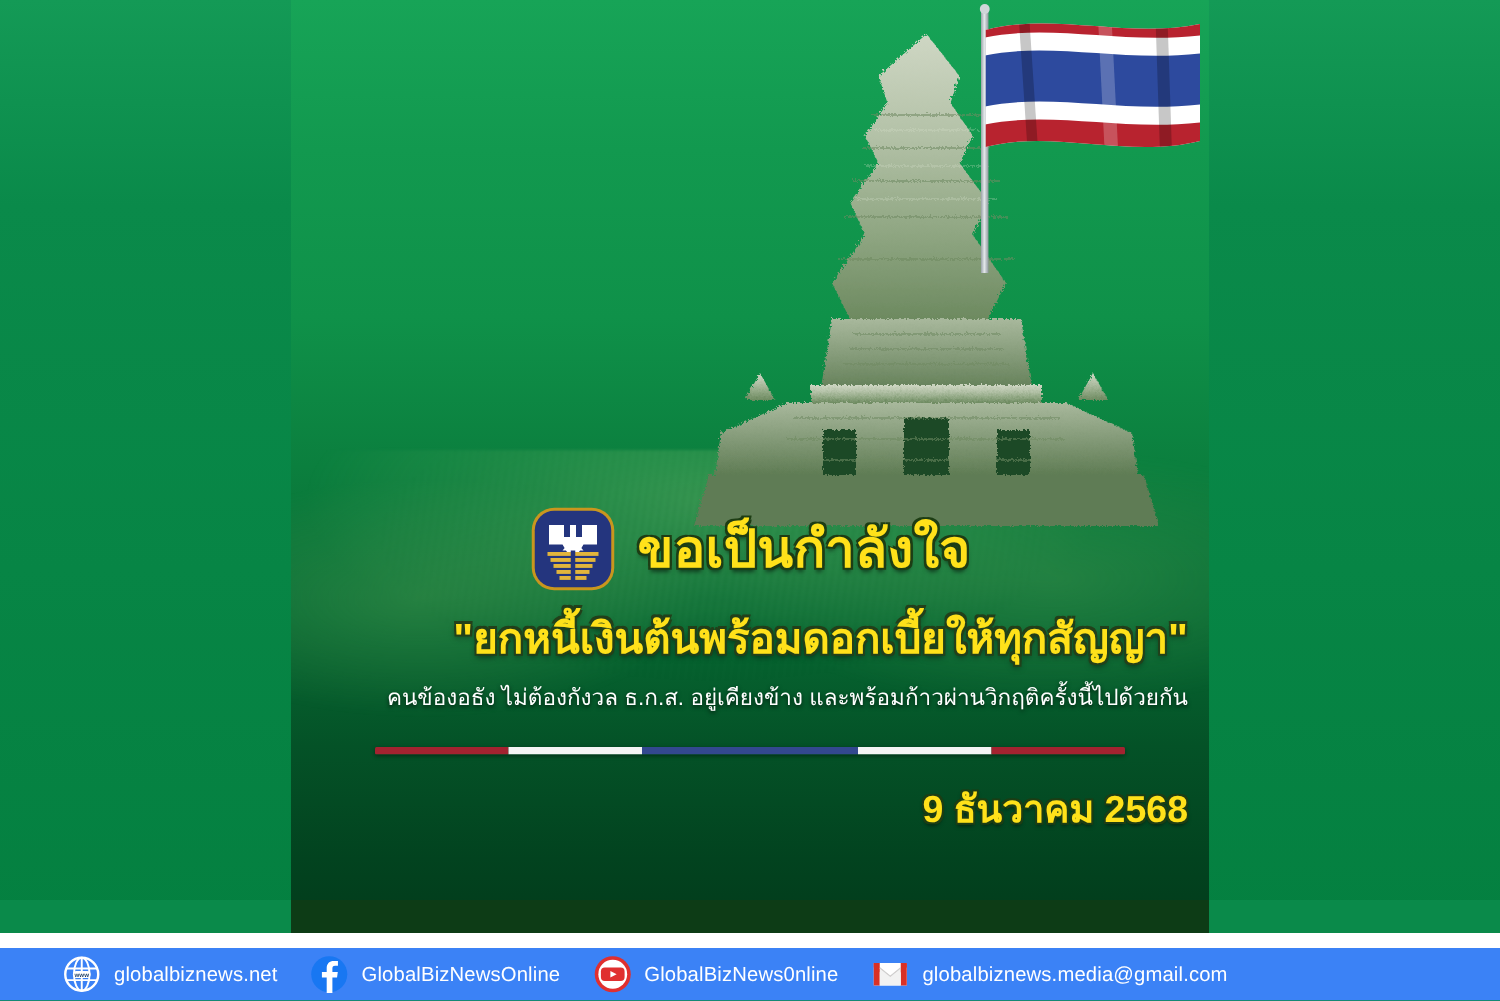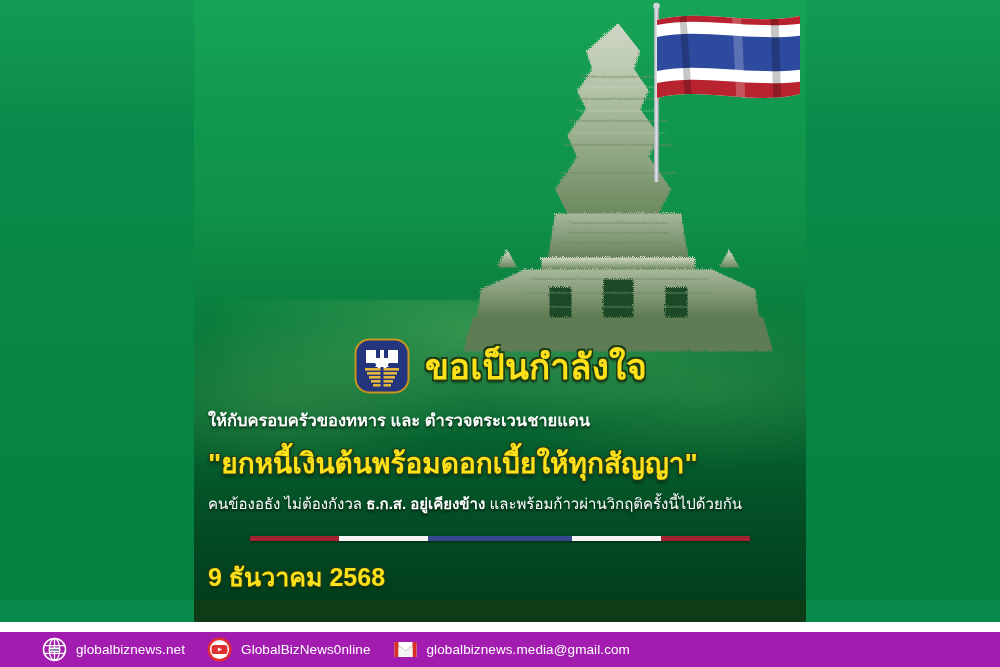--- a/index.html
+++ b/index.html
@@ -59,21 +59,21 @@
   
   .temple { position: absolute; left: 268px; top: 16px; width: 310px; height: 360px; }
 
   
   .flag-wrap { position: absolute; left: 438px; top: 2px; width: 172px; height: 180px; }
 
   
   .content {
     position: absolute; left: 0; top: 336px;
     width: 612px;
-    text-align: left;
+    text-align: right;
     padding: 0 14px;
   }
 
   .headline-row {
     display: flex; align-items: center; justify-content: center;
     gap: 14px; height: 60px;
   }
   .logo { width: 58px; height: 58px; flex: 0 0 58px; }
 
   .headline {
@@ -109,21 +109,21 @@
        0 2.5px 4px rgba(0,0,0,.6);
   }
 
   .tagline {
     margin-top: 13px;
     color: #ffffff;
     font-size: 15px;
     line-height: 1.4;
     text-shadow: 0 1.5px 3px rgba(0,0,0,.7);
   }
-  .tagline .em { font-weight: bold; margin-top: 36px; }
+  .tagline .em { font-weight: normal; margin-top: 36px; }
 
   
   .divider {
     margin: 22px auto 0;
     width: 500px; height: 5px;
     display: flex; border-radius: 1px; overflow: hidden;
     box-shadow: 0 1px 3px rgba(0,0,0,.45);
   }
   .divider span { display: block; height: 100%; }
   .dv-red   { flex: 1.55; background: #a32330; }
@@ -153,21 +153,21 @@
   }
   .gap-white {
     position: absolute; left: 0; top: 622px;
     width: 1000px; height: 10px; background: #ffffff;
   }
 
   
   .footer {
     position: absolute; left: 0; top: 632px;
     width: 1000px; height: 35px;
-    background: #a21caf;
+    background: #3b82f6;
     display: flex; align-items: center;
     padding-left: 42px;
     gap: 0;
   }
   .f-item { display: flex; align-items: center; gap: 9px; margin-right: 22px; }
   .f-item .f-label {
     color: #ffffff; font-size: 13.5px; letter-spacing: .1px; white-space: nowrap;
   }
   .f-ico { width: 25px; height: 25px; flex: 0 0 25px; display: block; }
 </style>
@@ -281,21 +281,20 @@
               <rect x="18" y="43" width="22" height="2.6"></rect>
               <rect x="20" y="47" width="18" height="2.6"></rect>
             </g>
             <rect x="27.5" y="30" width="3" height="20" fill="#24357e"></rect>
           </svg>
         </span>
         <span class="headline">ขอเป็นกำลังใจ</span>
       </div>
 
       <div class="sub">
-        <div class="sub-line">ให้กับครอบครัวของทหาร และ ตำรวจตระเวนชายแดน</div>
       </div>
 
       <div class="quote">"ยกหนี้เงินต้นพร้อมดอกเบี้ยให้ทุกสัญญา"</div>
 
       <div class="tagline"><span>คนข้องอธัง ไม่ต้องกังวล </span><span class="em">ธ.ก.ส. อยู่เคียงข้าง</span><span> และพร้อมก้าวผ่านวิกฤติครั้งนี้ไปด้วยกัน</span></div>
 
       <div class="divider">
         <span class="dv-red"></span>
         <span class="dv-white"></span>
         <span class="dv-blue"></span>
@@ -320,20 +319,29 @@
           <circle cx="12.5" cy="12.5" r="11" fill="none" stroke="#fff" stroke-width="1.6"></circle>
           <ellipse cx="12.5" cy="12.5" rx="5.2" ry="11" fill="none" stroke="#fff" stroke-width="1.3"></ellipse>
           <path d="M2 8.6 H23 M2 16.4 H23 M12.5 1.5 V23.5" stroke="#fff" stroke-width="1.3" fill="none"></path>
           <rect x="6.6" y="10.4" width="11.8" height="4.6" rx="2.3" fill="#fff"></rect>
           <text x="12.5" y="14.1" font-size="4.1" fill="#1d3d63" text-anchor="middle" font-family="Liberation Sans, sans-serif" font-weight="bold">www</text>
         </svg>
       </span>
       <span class="f-label">globalbiznews.net</span>
     </div>
 
+    <div class="f-item">
+      <span class="f-ico">
+        <svg viewBox="0 0 25 25" width="25" height="25" aria-hidden="true">
+          <circle cx="12.5" cy="12.5" r="12" fill="#1877f2"></circle>
+          <path d="M14.6 25 V14.6 h3.1 l.5-3.6 h-3.6 V8.7 c0-1 .3-1.8 1.8-1.8 h1.9 V3.7 c-.3 0-1.5-.1-2.8-.1 -2.8 0-4.7 1.7-4.7 4.8 V11 H7.6 v3.6 h3.2 V25 Z" fill="#fff"></path>
+        </svg>
+      </span>
+      <span class="f-label">GlobalBizNewsOnline</span>
+    </div>
 
     <div class="f-item">
       <span class="f-ico">
         <svg viewBox="0 0 25 25" width="25" height="25" aria-hidden="true">
           <circle cx="12.5" cy="12.5" r="12" fill="#e02f2f"></circle>
           <circle cx="12.5" cy="12.5" r="9.6" fill="#fff"></circle>
           <rect x="4.6" y="8" width="15.8" height="9" rx="2.6" fill="#e02f2f"></rect>
           <path d="M10.9 10.4 L15.1 12.5 L10.9 14.6 Z" fill="#fff"></path>
         </svg>
       </span>

